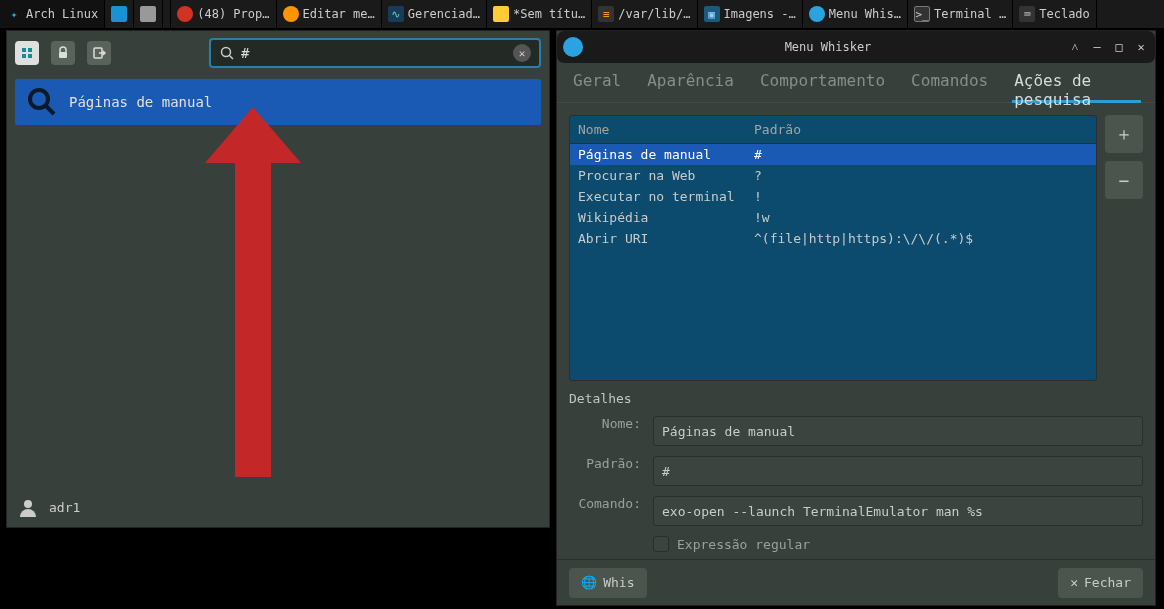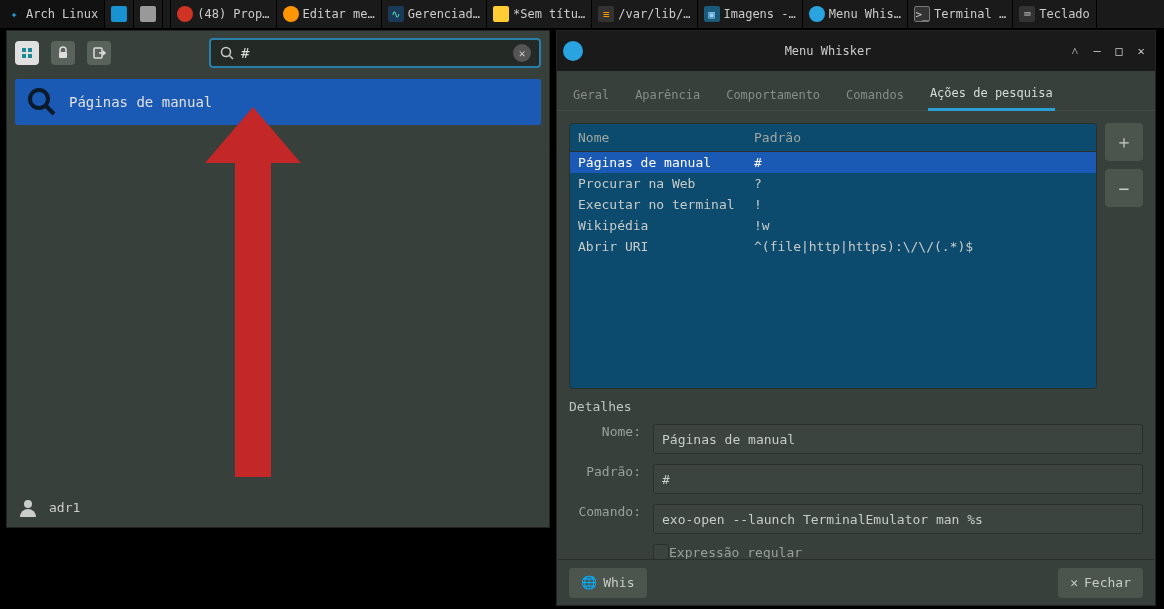--- a/index.html
+++ b/index.html
@@ -33,43 +33,43 @@
   .search-clear { width: 18px; height: 18px; background: #555; border-radius: 50%; display: flex; align-items: center; justify-content: center; color: #ccc; font-size: 11px; cursor: pointer; }
   .whisker-body { flex: 1; padding: 4px 8px; position: relative; }
   .result-row { height: 46px; background: #1b5ab4; border-radius: 2px; display: flex; align-items: center; padding: 0 10px; gap: 10px; color: #e0e0e0; font-size: 14px; cursor: pointer; }
   .result-icon { width: 34px; height: 34px; display: flex; align-items: center; justify-content: center; }
   .arrow-overlay { position: absolute; left: 188px; top: 32px; width: 116px; height: 370px; pointer-events: none; }
   .whisker-bottom { height: 40px; display: flex; align-items: center; padding: 0 10px; gap: 10px; color: #ccc; }
   .avatar { width: 22px; height: 22px; display: flex; align-items: center; justify-content: center; color: #ccc; }
 
   
   .dialog { position: absolute; left: 556px; top: 30px; width: 600px; height: 576px; background: #37403b; border: 1px solid #222; display: flex; flex-direction: column; }
-  .dialog-title { height: 40px; background: #1a1a1a; display: flex; align-items: center; color: #ccc; font-size: 12px; }
+  .dialog-title { height: 32px; background: #1a1a1a; display: flex; align-items: center; color: #ccc; font-size: 12px; border-radius: 7px; }
   .dialog-title .ic { width: 20px; height: 20px; margin: 0 6px; background: #2aa4e0; border-radius: 50%; }
   .dialog-title .title-text { flex: 1; text-align: center; }
   .title-btns { display: flex; gap: 6px; padding-right: 6px; }
   .title-btn { width: 16px; height: 16px; display: flex; align-items: center; justify-content: center; color: #ccc; cursor: pointer; font-size: 12px; }
-  .tabs { height: 40px; display: flex; align-items: flex-end; gap: 22px; padding: 0 14px; color: #888d88; font-size: 12px; border-bottom: 1px solid #444a46; }
+  .tabs { height: 40px; display: flex; gap: 22px; padding: 0 14px; color: #888d88; font-size: 16px; border-bottom: 1px solid #444a46; }
   .tab { padding: 8px 2px; cursor: pointer; }
   .tab.active { color: #d8dcd8; border-bottom: 3px solid #2a9fd6; margin-bottom: -1px; }
   .tab-content { flex: 1; padding: 12px; display: flex; flex-direction: column; gap: 10px; overflow: hidden; }
   .list-zone { display: flex; gap: 8px; }
   .list-box { flex: 1; background: #0c4a6e; border: 1px solid #2a2f2c; border-radius: 3px; height: 266px; overflow: auto; }
   .list-header { display: flex; color: #a0a6a0; font-size: 13px; padding: 6px 8px; border-bottom: 1px solid #2a2f2c; }
   .col-name { flex: 0 0 176px; }
   .col-pat { flex: 1; }
   .list-row { display: flex; padding: 3px 8px; color: #c8ccc8; font-size: 13px; cursor: pointer; }
   .list-row.sel { background: #1b5ab4; color: #fff; }
   .side-btns { display: flex; flex-direction: column; gap: 8px; }
   .side-btn { width: 38px; height: 38px; background: #4c544e; border-radius: 4px; display: flex; align-items: center; justify-content: center; color: #c8ccc8; font-size: 18px; cursor: pointer; }
   .details-label { color: #c0c6c0; font-size: 13px; }
   .detail-row { display: flex; align-items: flex-start; gap: 12px; }
   .detail-row label { width: 72px; text-align: right; color: #9aa09a; font-size: 13px; }
   .detail-input { flex: 1; height: 30px; background: #3c443f; border: 1px solid #2a2f2c; border-radius: 3px; color: #c8ccc8; padding: 0 8px; font-family: monospace; font-size: 13px; outline: none; }
-  .check-row { display: flex; align-items: center; padding-left: 84px; color: #9aa09a; font-size: 13px; }
+  .check-row { display: flex; align-items: center; gap: 8px; padding-left: 84px; color: #9aa09a; font-size: 13px; }
   .checkbox { width: 16px; height: 16px; background: #3c443f; border: 1px solid #2a2f2c; border-radius: 3px; cursor: pointer; }
   .dialog-footer { height: 46px; border-top: 1px solid #2a2f2c; padding: 8px 12px; display: flex; align-items: center; }
   .btn { height: 30px; padding: 0 12px; background: #4c544e; border-radius: 4px; display: flex; align-items: center; gap: 6px; color: #c8ccc8; font-size: 13px; cursor: pointer; }
   .btn.right { margin-left: auto; }
 
   
   .arrow-svg { width: 100%; height: 100%; }
 </style>
 </head>
 <body>

